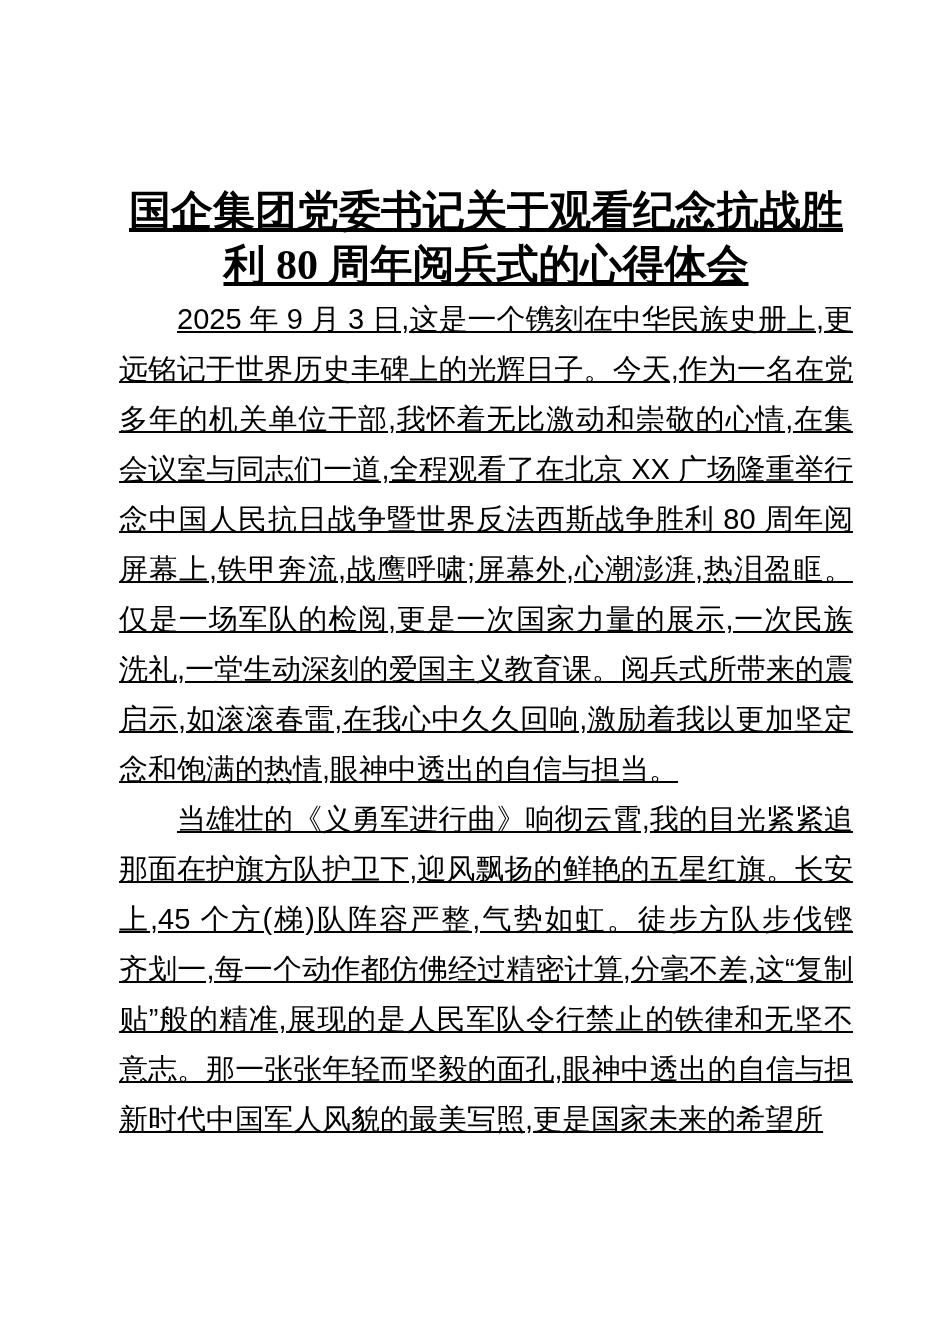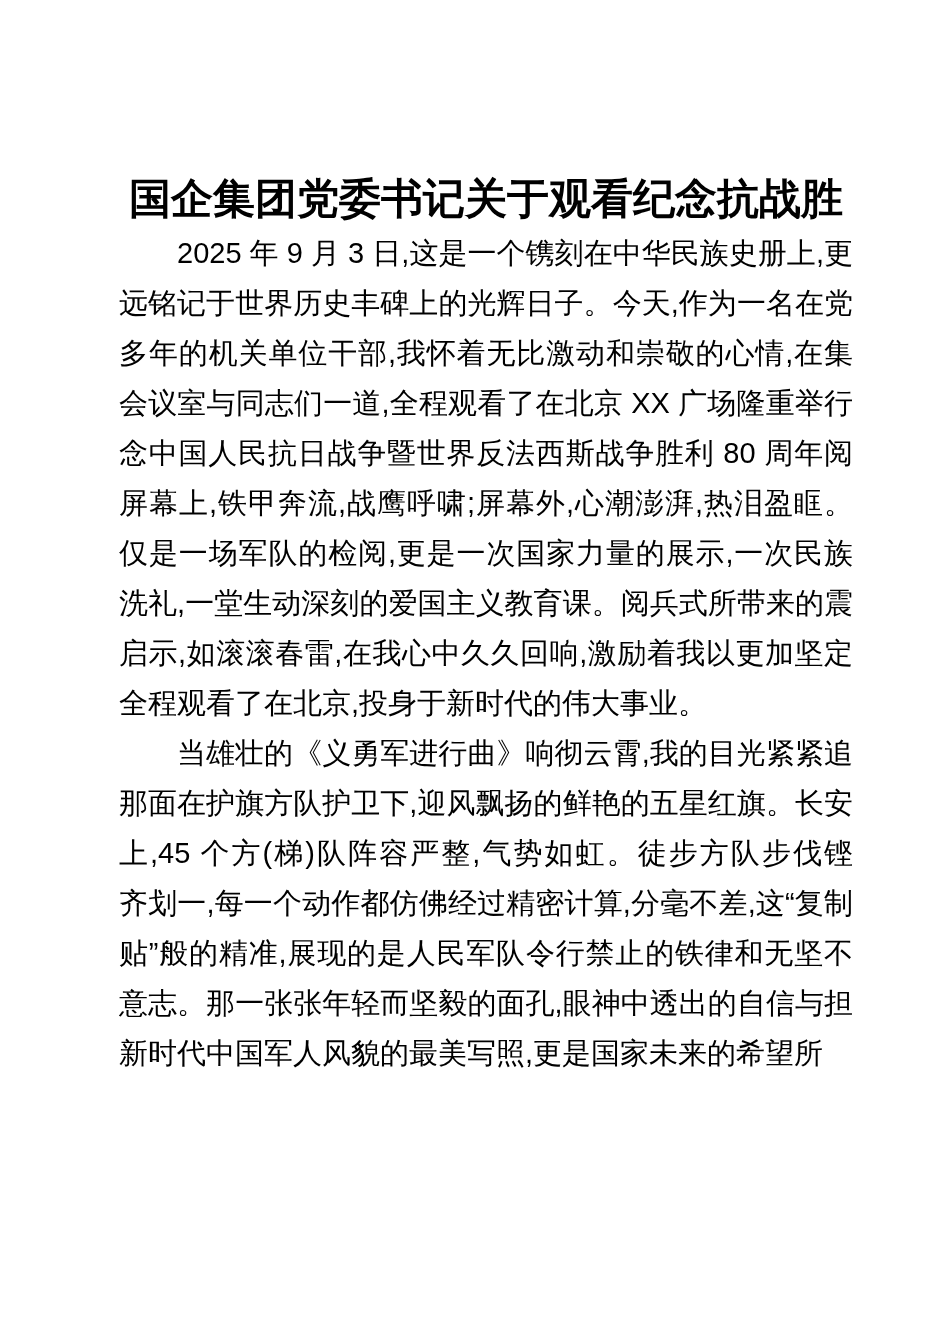--- a/index.html
+++ b/index.html
@@ -11,22 +11,23 @@
     position: relative;
     width: 950px;
     height: 1344px;
     background: #ffffff;
     overflow: hidden;
     color: #000000;
   }
   .column {
     position: absolute;
     left: 119px;
-    top: 172px;
+    top: 184px;
     width: 734px;
+    text-decoration: underline;
   }
   .title {
     width: 100%;
     text-align: center;
     font-family: "Liberation Serif", serif;
     font-weight: bold;
     font-size: 42px;
     margin: 0 0 2px 0;
     padding: 0;
   }
@@ -58,33 +59,34 @@
     padding-left: 58px;
   }
 </style>
 </head>
 <body>
 
 <div class="page">
   <div class="column">
     <h1 class="title">
         <div class="title-line">国企集团党委书记关于观看纪念抗战胜</div>
+        <div class="title-line">利 80 周年阅兵式的心得体会</div>
       </h1>
     <div class="doc-body">
         <div class="paragraph body">
           <div class="line fill indent">2025 年 9 月 3 日,这是一个镌刻在中华民族史册上,更将永</div>
           <div class="line fill">远铭记于世界历史丰碑上的光辉日子。今天,作为一名在党培养</div>
           <div class="line fill">多年的机关单位干部,我怀着无比激动和崇敬的心情,在集团党委</div>
           <div class="line fill">会议室与同志们一道,全程观看了在北京 XX 广场隆重举行的纪</div>
           <div class="line fill">念中国人民抗日战争暨世界反法西斯战争胜利 80 周年阅兵式。</div>
           <div class="line fill">屏幕上,铁甲奔流,战鹰呼啸;屏幕外,心潮澎湃,热泪盈眶。这不仅</div>
           <div class="line fill">仅是一场军队的检阅,更是一次国家力量的展示,一次民族精神的</div>
           <div class="line fill">洗礼,一堂生动深刻的爱国主义教育课。阅兵式所带来的震撼与</div>
           <div class="line fill">启示,如滚滚春雷,在我心中久久回响,激励着我以更加坚定的信</div>
-          <div class="line">全程观看了在北京,投身于新时代的伟大事业。</div>
+          <div class="line">念和饱满的热情,眼神中透出的自信与担当。</div>
         </div>
         <div class="paragraph body">
           <div class="line fill indent">当雄壮的《义勇军进行曲》响彻云霄,我的目光紧紧追随着</div>
           <div class="line fill">那面在护旗方队护卫下,迎风飘扬的鲜艳的五星红旗。长安街</div>
           <div class="line fill">上,45 个方(梯)队阵容严整,气势如虹。徒步方队步伐铿锵、整</div>
           <div class="line fill">齐划一,每一个动作都仿佛经过精密计算,分毫不差,这“复制粘</div>
           <div class="line fill">贴”般的精准,展现的是人民军队令行禁止的铁律和无坚不摧的</div>
           <div class="line fill">意志。那一张张年轻而坚毅的面孔,眼神中透出的自信与担当,是</div>
           <div class="line">新时代中国军人风貌的最美写照,更是国家未来的希望所在。</div>
         </div>

